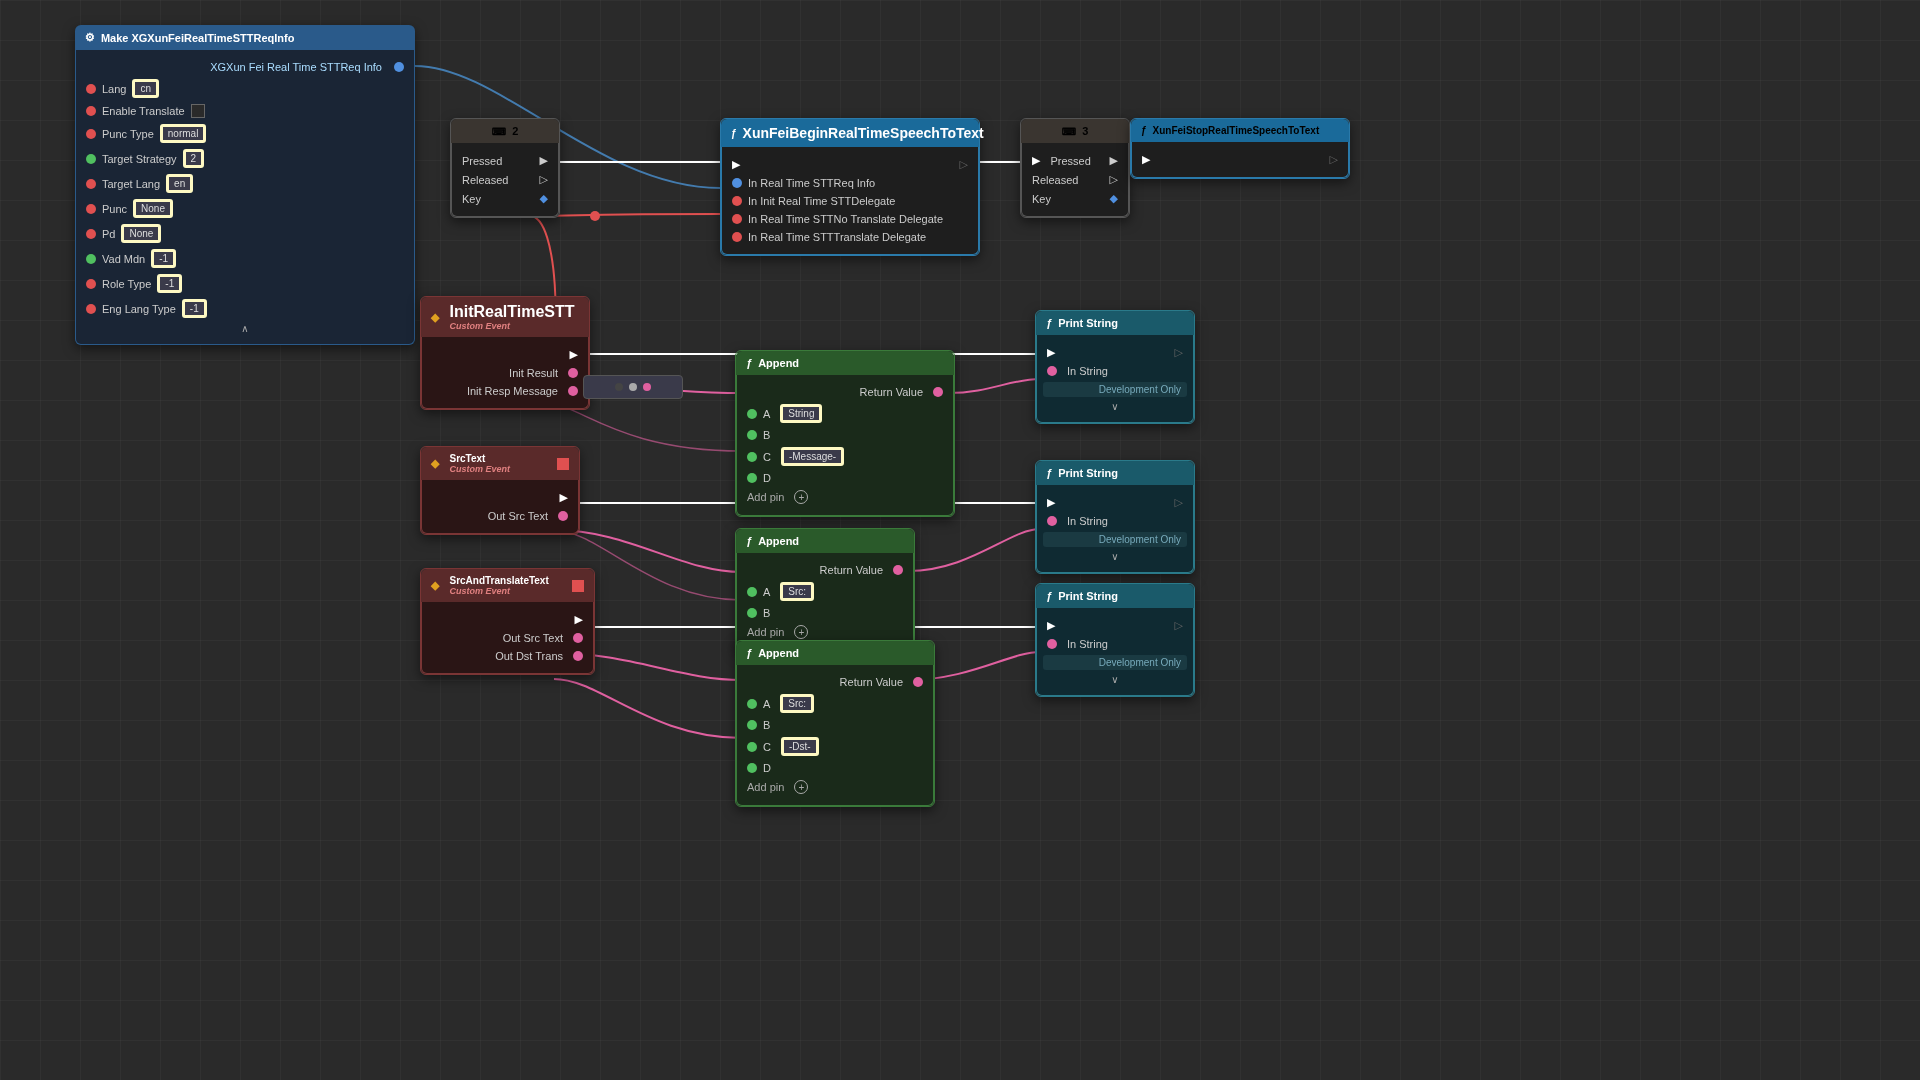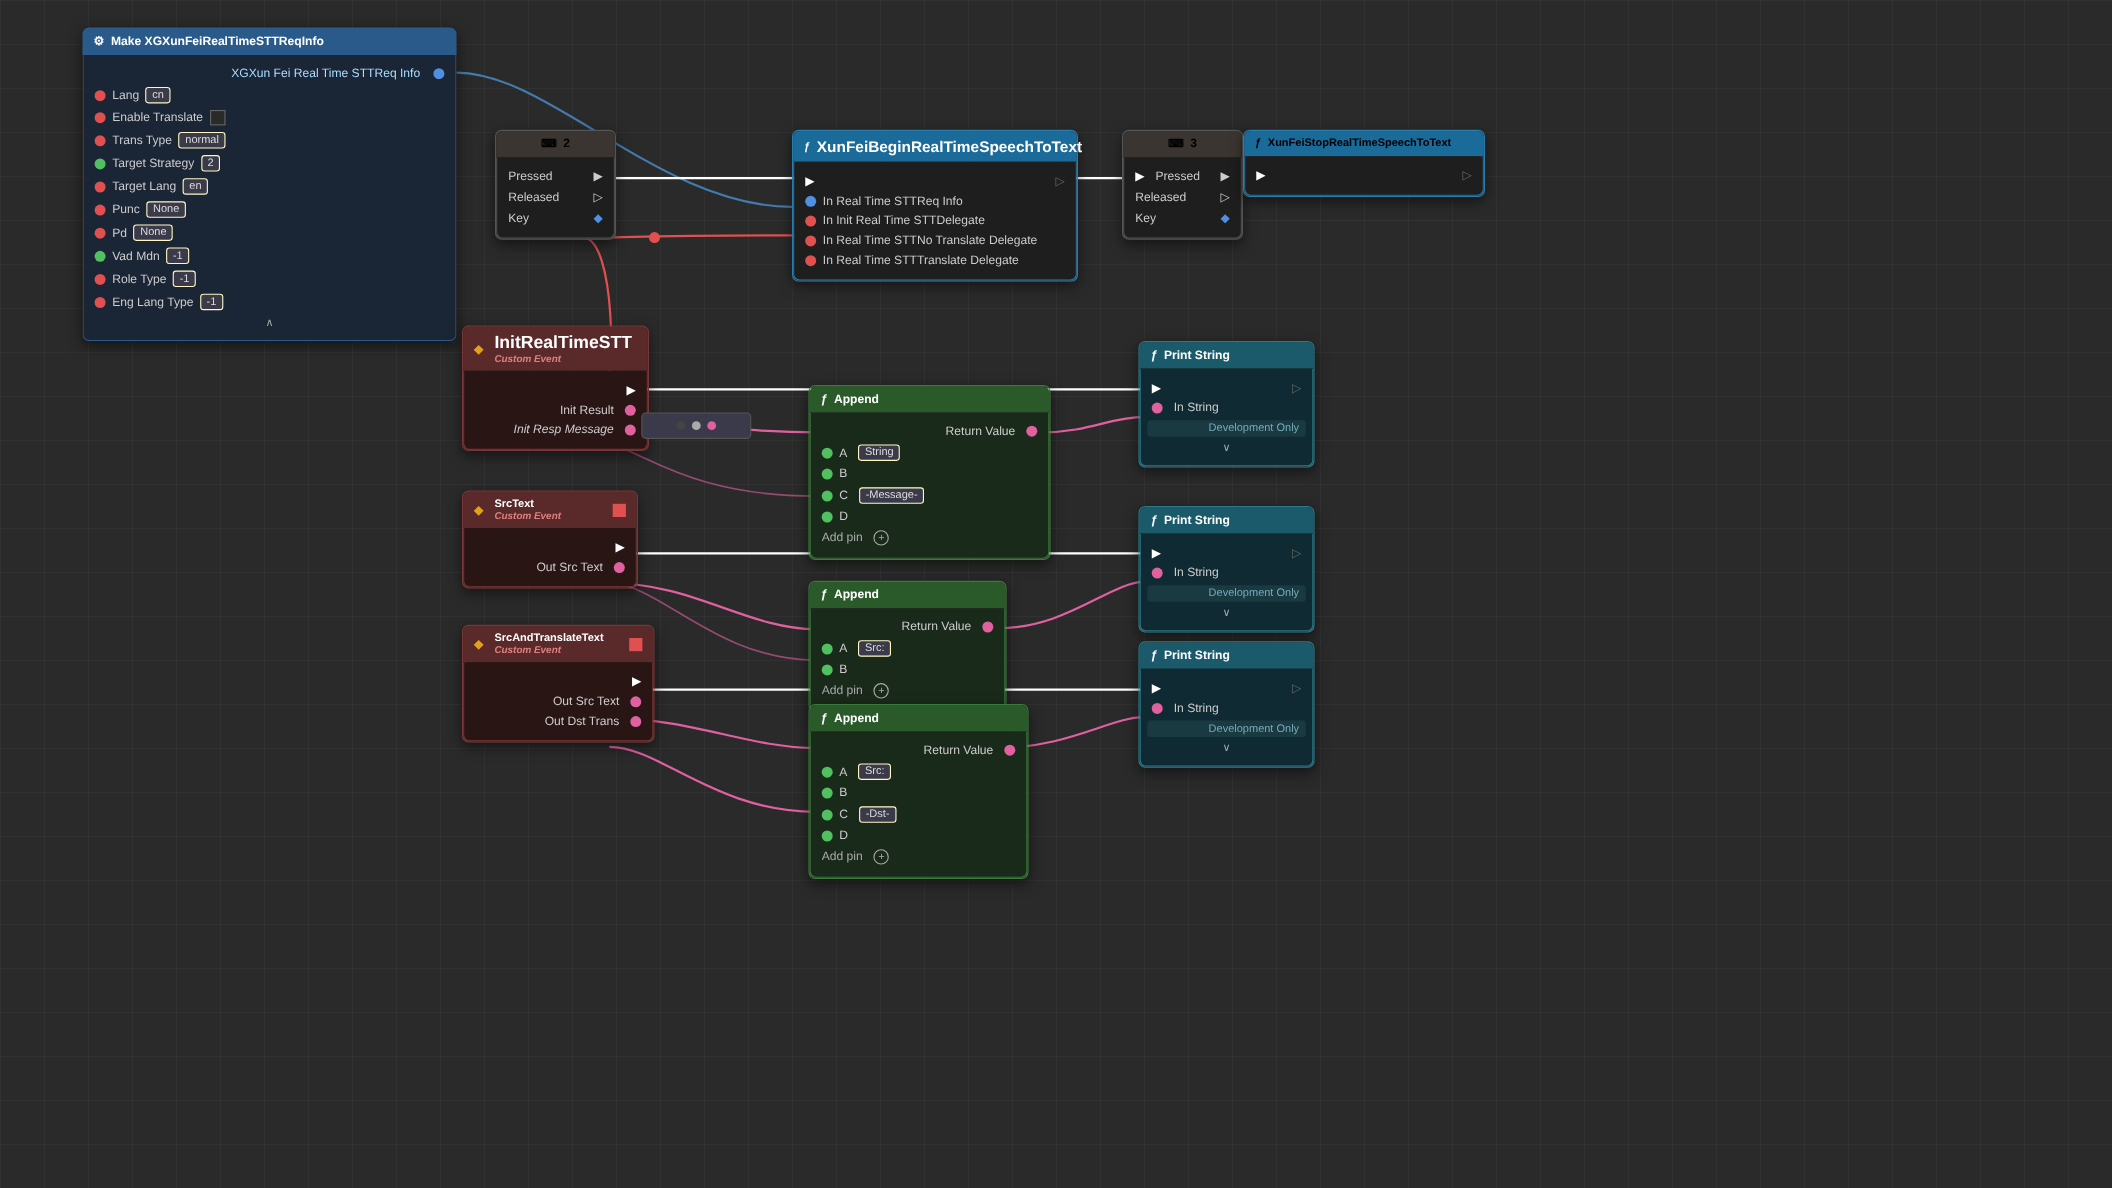--- a/index.html
+++ b/index.html
@@ -119,21 +119,21 @@
       padding: 2px 6px;
       border-radius: 3px;
       font-size: 10px;
       color: #7ab;
       text-align: right;
     }
 
     
     .val-tag {
       background: #3a3a4a;
-      border: 1px solid #fef9c3;
+      border: 3px solid #fef9c3;
       border-radius: 3px;
       padding: 1px 5px;
       font-size: 10px;
       color: #ddd;
     }
 
     
     #wire-canvas {
       position: absolute;
       top: 0;
@@ -210,21 +210,21 @@
       <span>Lang</span>
       <span class="val-tag">cn</span>
     </div>
     <div class="node-row">
       <span class="pin pin-red"></span>
       <span>Enable Translate</span>
       <span style="width:14px; height:14px; border:1px solid #666; display:inline-block; background:#2a2a2a;"></span>
     </div>
     <div class="node-row">
       <span class="pin pin-red"></span>
-      <span>Trans Type</span>
+      <span>Punc Type</span>
       <span class="val-tag">normal</span>
     </div>
     <div class="node-row">
       <span class="pin pin-green"></span>
       <span>Target Strategy</span>
       <span class="val-tag">2</span>
     </div>
     <div class="node-row">
       <span class="pin pin-red"></span>
       <span>Target Lang</span>
@@ -355,21 +355,21 @@
   </div>
   <div class="node-body" style="border-color:#7a3535;">
     <div class="node-row">
       <span style="color:#fff; margin-left:auto;">▶</span>
     </div>
     <div class="node-row">
       <span style="color:#ccc; margin-left:auto; margin-right:4px;">Init Result</span>
       <span class="pin pin-pink"></span>
     </div>
     <div class="node-row">
-      <span style="color:#ccc; margin-left:auto; margin-right:4px;font-style:italic;">Init Resp Message</span>
+      <span style="color:#ccc; margin-left:auto; margin-right:4px;">Init Resp Message</span>
       <span class="pin pin-pink"></span>
     </div>
   </div>
 </div>
 
 <div class="node node-custom" style="left:420px; top:446px; width:160px; border:1px solid #7a3535; border-radius:6px;">
   <div class="node-header">
     <span style="color:#e0a020; margin-right:4px;">◆</span>
     <div>
       <div style="font-size:10px;">SrcText</div>

